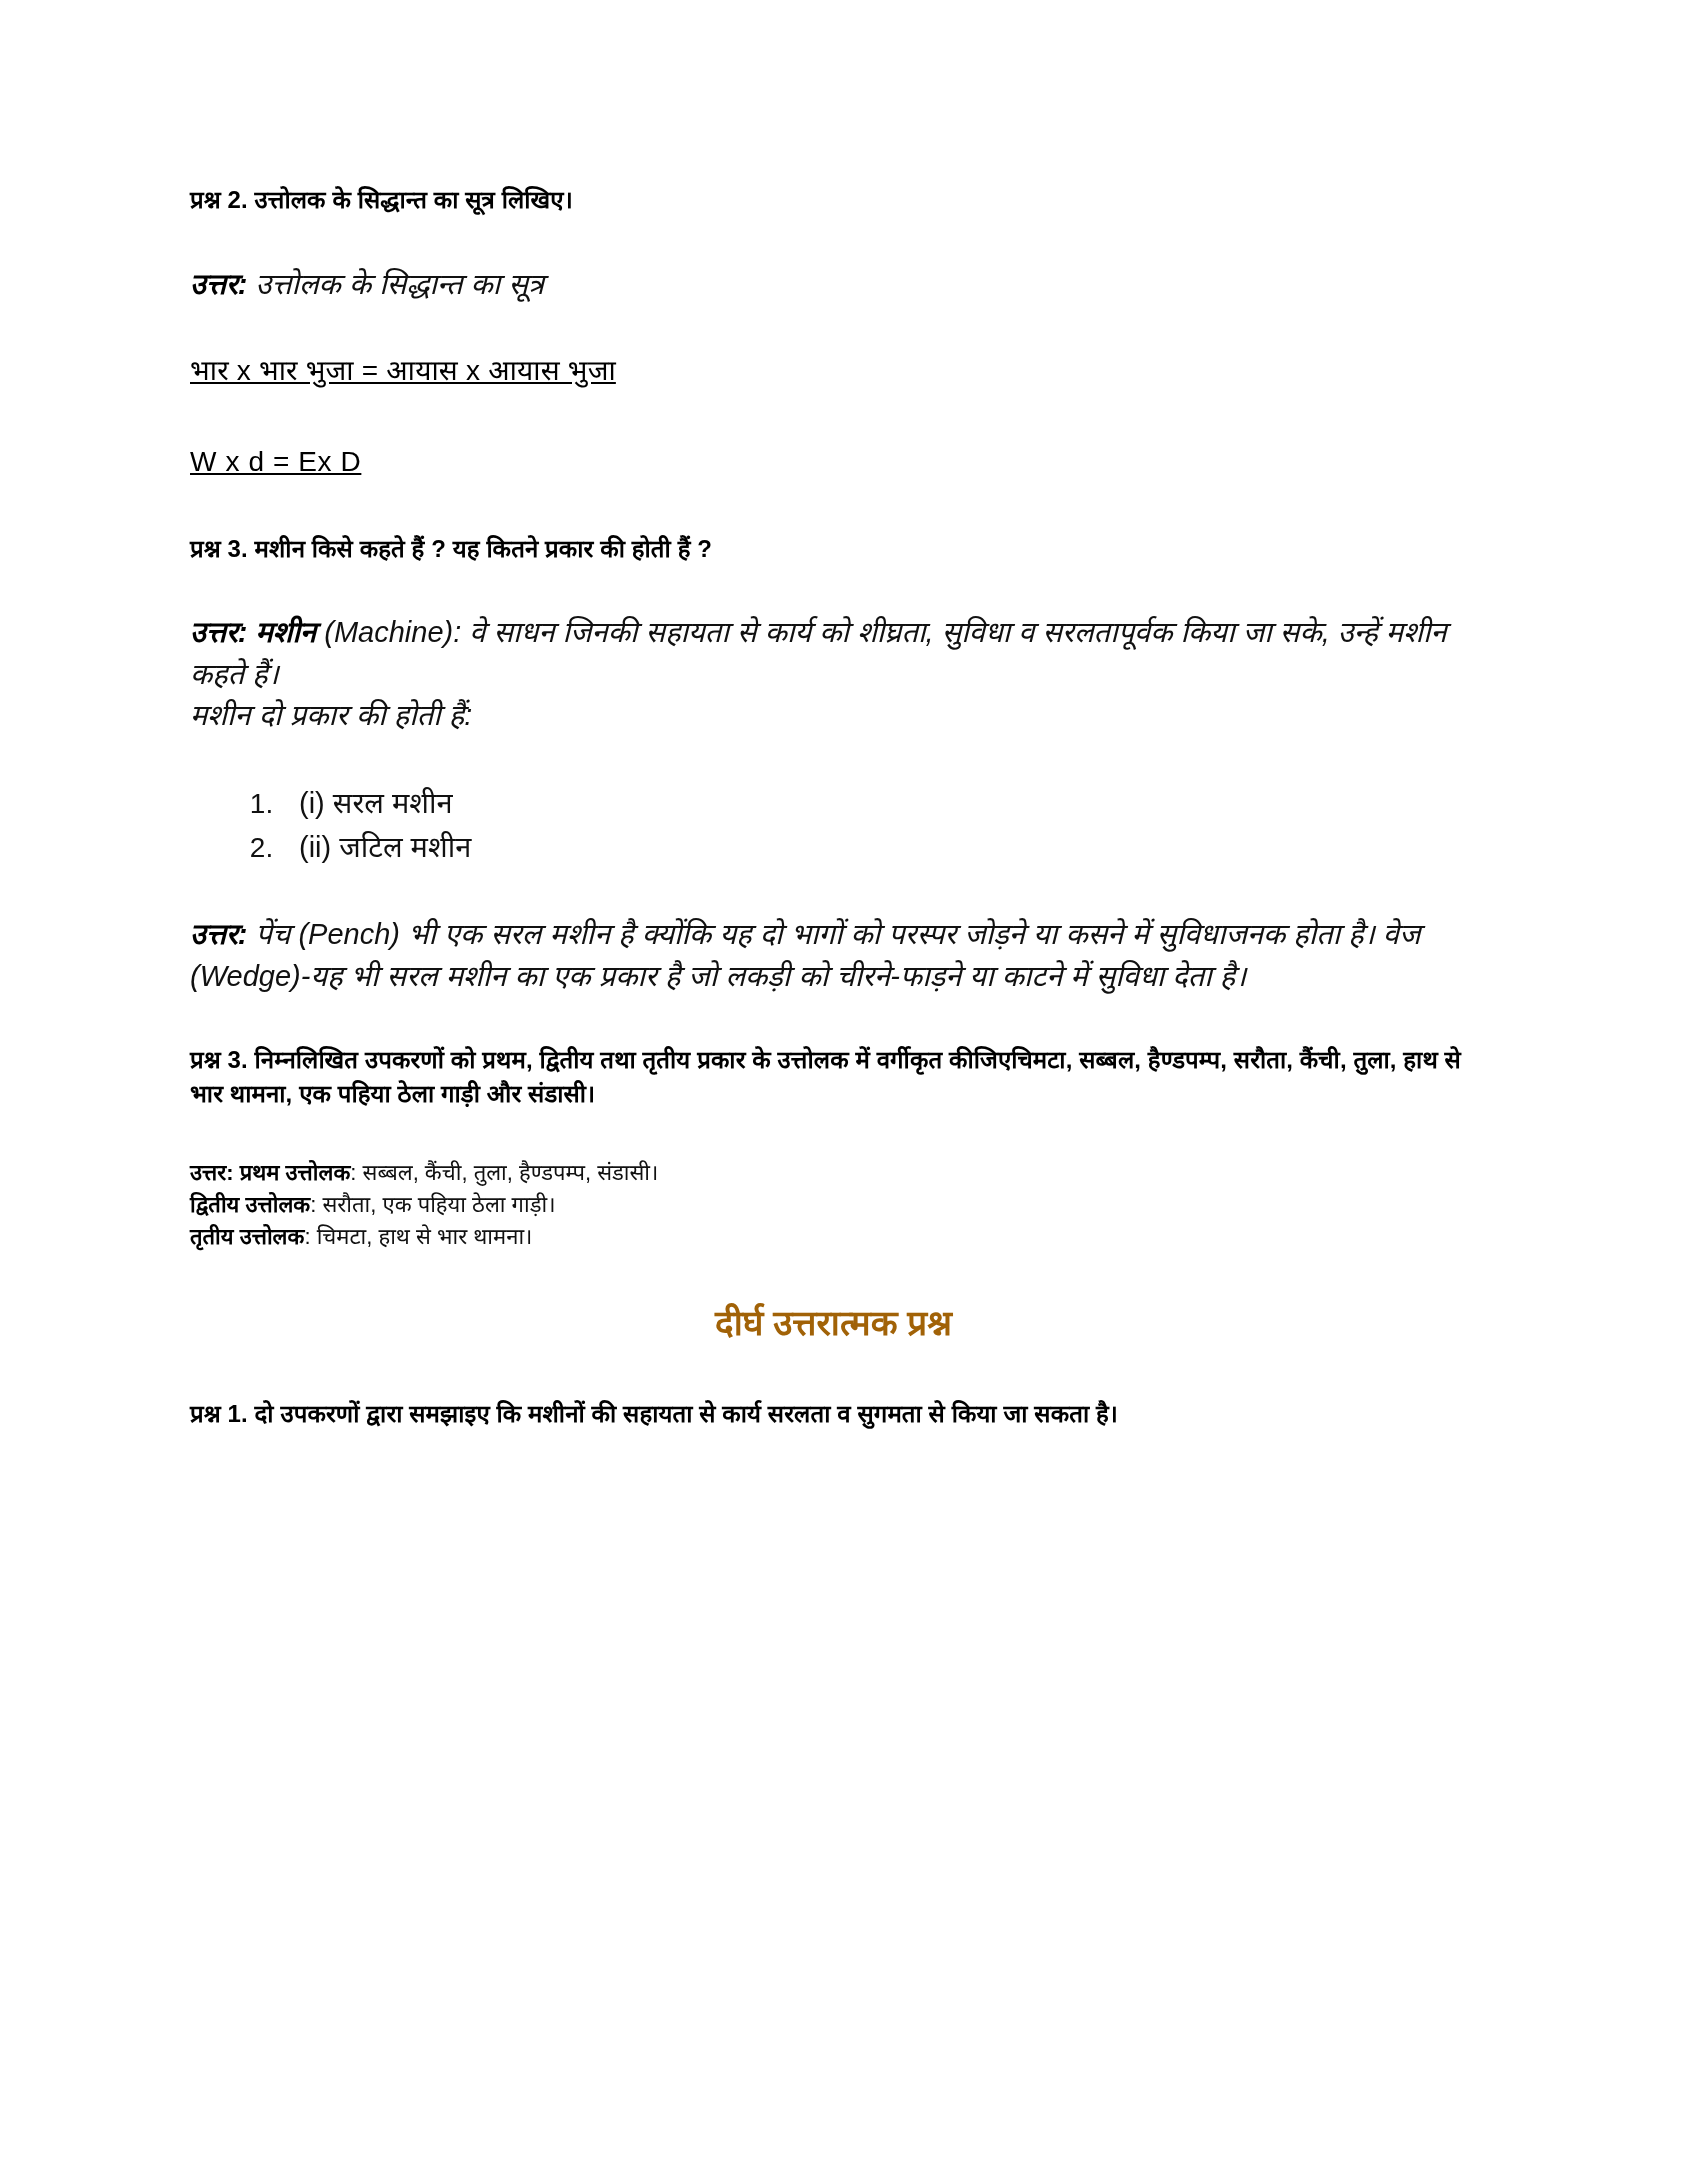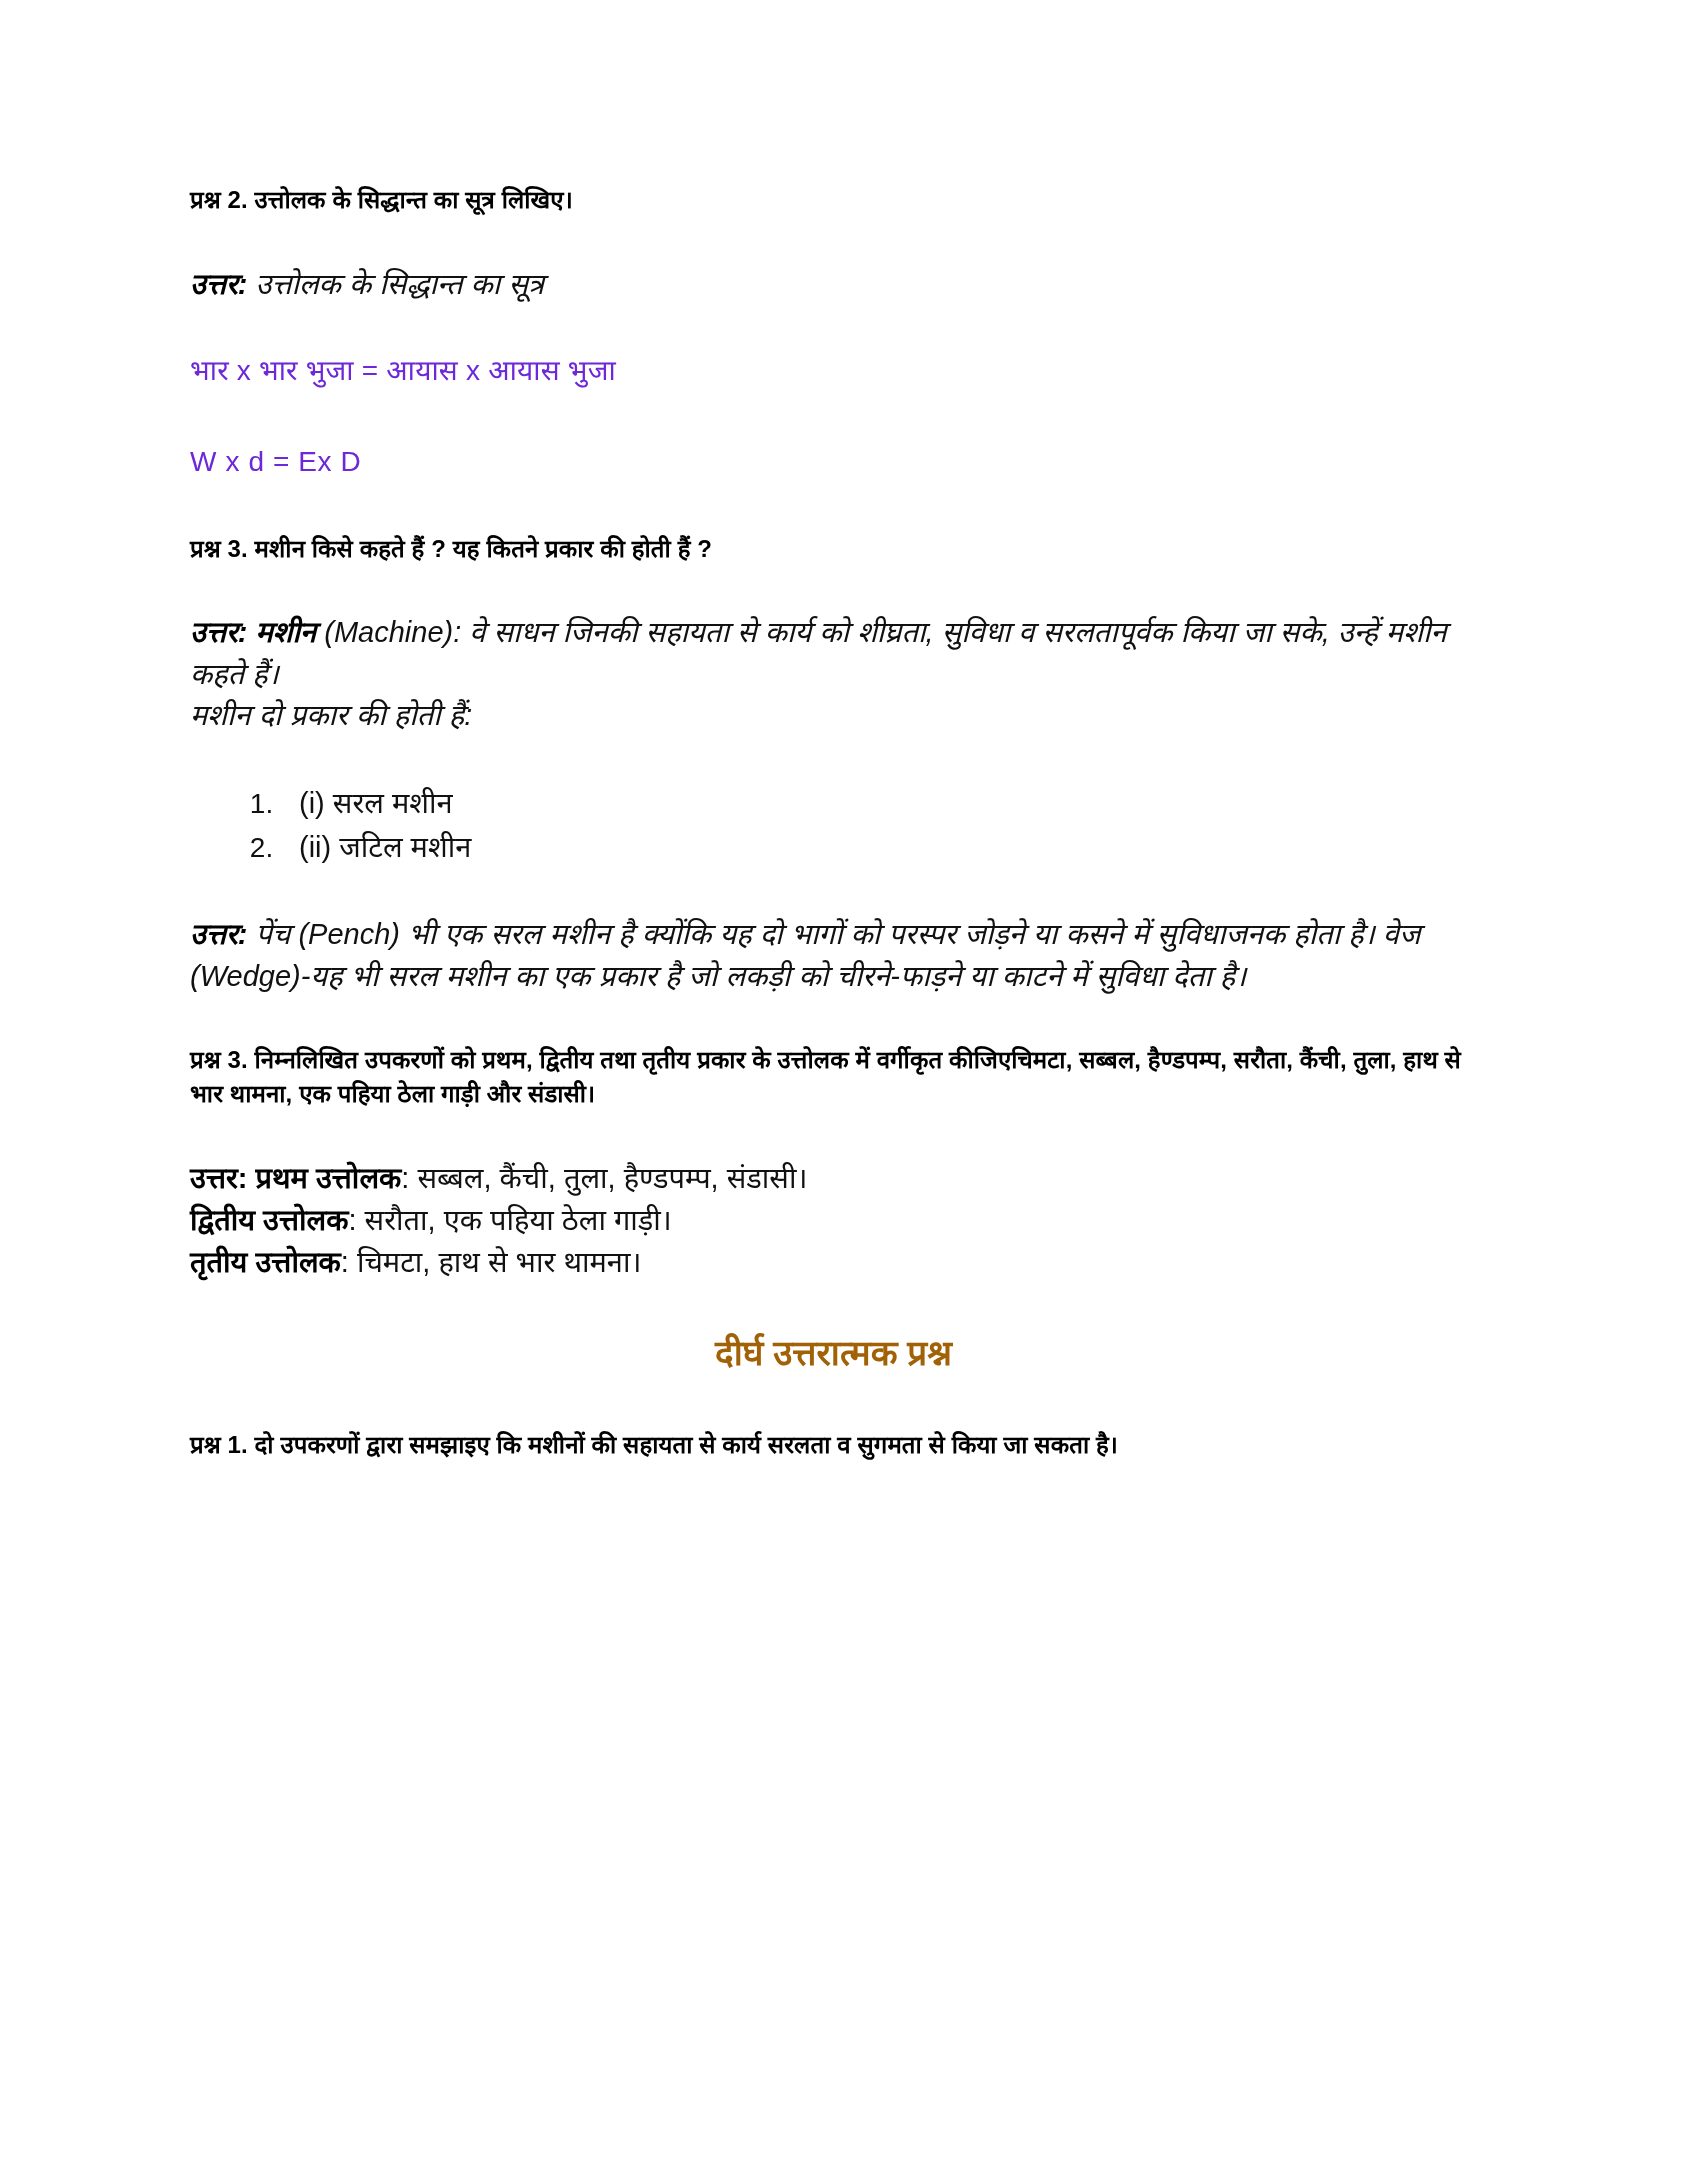--- a/index.html
+++ b/index.html
@@ -40,22 +40,23 @@
     line-height: 1.45;
     margin: 0 0 46px 0;
     color: #111111;
     font-style: italic;
   }
   .para.multiline { line-height: 1.43; }
   .formula {
     font-size: 28px;
     line-height: 1.45;
     margin: 0 0 50px 0;
-    color: #6d28d9;
+    color: #000000;
     letter-spacing: 0.2px;
+    text-decoration: underline;
   }
   .formula.latin { font-size: 28px; letter-spacing: 0.6px; }
   
   ol.machine-list {
     margin: 0 0 46px 0;
     padding: 0 0 0 91px;
     list-style: decimal;
     font-size: 29px;
     line-height: 1.42;
   }
@@ -71,21 +72,21 @@
   .section-heading {
     font-weight: 700;
     font-size: 35px;
     line-height: 1.35;
     margin: 26px 0 51px 0;
     color: #a16207;
     text-align: center;
   }
   
   .answer-group {
-    font-size: 29px;
+    font-size: 22px;
     line-height: 1.45;
     margin: 0 0 46px 0;
   }
   .answer-group .line { display: block; color: #111111; }
   .answer-group .lbl { font-weight: 700; color: #000000; }
 </style>
 </head>
 <body>
 
 <div class="page">

